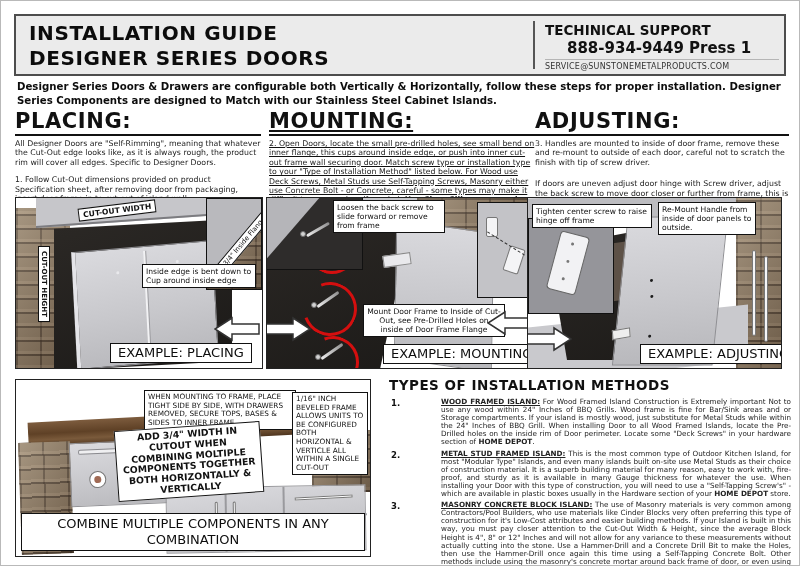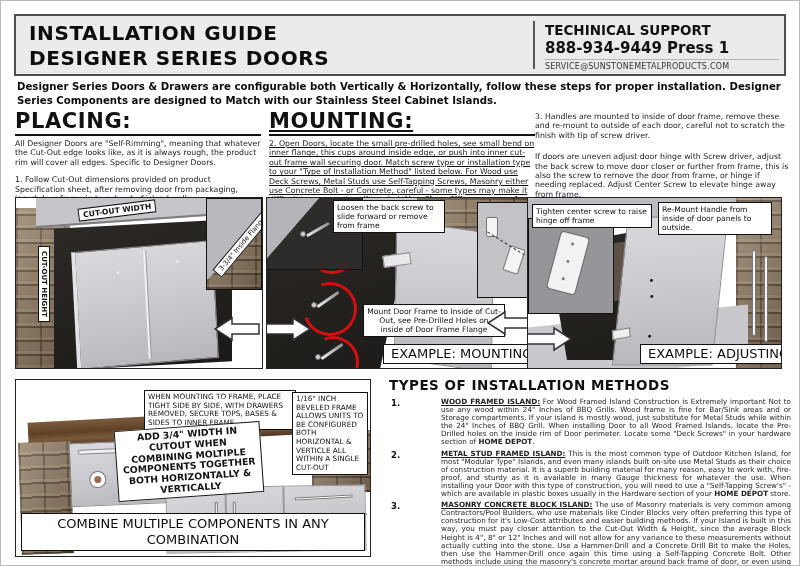--- a/index.html
+++ b/index.html
@@ -5,21 +5,21 @@
   html,body{margin:0;padding:0;background:#fff;}
   .page{position:relative;width:800px;height:566px;background:#fff;overflow:hidden;
         font-family:"DejaVu Sans","Liberation Sans",sans-serif;color:#111;
         border:1px solid #b9b9b9;box-sizing:border-box;}
   
   .hdr{position:absolute;left:13px;top:13px;width:772px;height:62px;background:#ebebeb;border:2px solid #4d4d4d;box-sizing:border-box;}
   .hdr-title{position:absolute;left:13px;top:5px;font-size:20px;font-weight:bold;line-height:25px;letter-spacing:.6px;color:#0c0c0c;white-space:nowrap;}
   .hdr-divider{position:absolute;left:517px;top:5px;bottom:5px;width:2px;background:#555;}
   .support{position:absolute;left:529px;top:6px;width:234px;}
   .support-l1{font-weight:bold;font-size:13.5px;line-height:17px;white-space:nowrap;}
-  .support-l2{font-weight:bold;font-size:15px;line-height:18px;white-space:nowrap;}
+  .support-l2{font-weight:bold;font-size:15px;line-height:18px;white-space:nowrap;margin-left:22px;}
   .support-email{font-size:8px;color:#333;border-top:1px solid #b5b5b5;margin-top:2px;padding-top:2px;letter-spacing:.2px;white-space:nowrap;}
   
   .intro{position:absolute;left:16px;top:79px;width:772px;font-size:10.2px;font-weight:bold;line-height:13.5px;color:#0d0d0d;}
   
   .col{position:absolute;top:108px;}
   #col-placing{left:14px;width:246px;}
   #col-mounting{left:268px;width:266px;text-decoration:underline;}
   #col-adjusting{left:534px;width:254px;}
   .colhead{font-size:21px;font-weight:bold;margin:0;letter-spacing:.6px;border-bottom:2.5px solid #111;padding-bottom:1px;line-height:24px;}
   .colbody{font-size:7.8px;line-height:9.4px;color:#222;padding-top:3px;}
@@ -88,20 +88,21 @@
       <p>1. Follow Cut-Out dimensions provided on product Specification sheet, after removing door from packaging, insert door frame in to cut-out of island wall.</p>
     </div>
   </div>
   <div class="col" id="col-mounting">
     <h2 class="colhead">MOUNTING:</h2>
     <div class="colbody">
       <p><span>2. Open Doors, locate the small pre-drilled holes, see small bend on inner flange, this cups around inside edge, or push into inner cut-out frame wall securing door. Match screw type or installation type to your "Type of Installation Method" listed below. For Wood use Deck Screws, Metal Studs use Self-Tapping Screws, Masonry either use Concrete Bolt - or Concrete, careful - some types may make it difficult to remove door if needed. </span><span class="b">Use Clear Silicone around outside edge of door frame to seal against water moisture and rain.</span></p>
     </div>
   </div>
   <div class="col" id="col-adjusting">
+    <h2 class="colhead">ADJUSTING:</h2>
     <div class="colbody">
       <p style="margin-bottom:12px">3. Handles are mounted to inside of door frame, remove these and re-mount to outside of each door, careful not to scratch the finish with tip of screw driver.</p>
       <p style="margin-bottom:0">If doors are uneven adjust door hinge with Screw driver, adjust the back screw to move door closer or further from frame, this is also the screw to remove the door from frame, or hinge if needing replaced. Adjust Center Screw to elevate hinge away from frame.</p>
     </div>
   </div>
 
   <div class="panel" id="panel-placing">
     <div class="stone" style="position:absolute;left:0;top:10px;width:54px;height:162px;"></div>
     <div style="position:absolute;left:20px;top:-4px;width:230px;height:32px;background:#c6c6ca;border-bottom:2px solid #7c7c80;transform:skewY(-4deg);transform-origin:left;"></div>
     <div class="dark" style="position:absolute;left:38px;top:26px;width:178px;height:142px;transform:skewY(-3deg);"></div>
@@ -110,23 +111,25 @@
       <div class="hole" style="left:40px;top:22px;background:#e9e9ec;"></div>
       <div class="hole" style="left:100px;top:16px;background:#e9e9ec;"></div>
     </div>
     <div style="position:absolute;right:0;top:0;width:56px;height:92px;border:1px solid #111;overflow:hidden;box-sizing:border-box;">
       <div class="stone" style="position:absolute;inset:0;"></div>
       <div style="position:absolute;inset:0;background:#b9b9bd;clip-path:polygon(0 0,100% 0,100% 30%,0 90%);"></div>
       <div class="tag" style="left:-8px;top:30px;transform:rotate(-50deg);font-size:6.8px;font-weight:normal;">3-3/4" Inside Flange Depth</div>
     </div>
     <div class="tag" style="left:62px;top:6px;transform:rotate(-7deg);">CUT-OUT WIDTH</div>
     <div class="tag vert" style="left:22px;top:48px;font-size:7px;">CUT-OUT HEIGHT</div>
+    <div class="callout" style="left:126px;top:66px;width:114px;">Inside edge is bent down to Cup around inside edge</div>
     <svg class="arrow" style="right:2px;top:118px;" width="46" height="26" viewBox="0 0 46 26">
         <path d="M45 8 L18 8 L18 2 L1 13 L18 24 L18 18 L45 18 Z" fill="#ffffff" stroke="#333" stroke-width="1.5"></path>
       </svg>
+    <div class="example" style="left:94px;bottom:5px;">EXAMPLE: PLACING</div>
   </div>
 
   <div class="panel" id="panel-mounting">
     <div style="position:absolute;left:0;top:-4px;width:266px;height:30px;background:#c6c6ca;transform:skewY(-2deg);"></div>
     <div class="stone" style="position:absolute;left:150px;top:0;width:116px;height:58px;"></div>
     <div class="dark" style="position:absolute;left:0;top:14px;width:182px;height:158px;clip-path:polygon(0 0,78% 14%,62% 100%,0 100%);"></div>
     <div class="metal" style="position:absolute;left:128px;top:28px;width:98px;height:140px;transform:skewY(7deg) rotate(1deg);"></div>
     <div style="position:absolute;left:116px;top:56px;width:28px;height:12px;background:#e9e9ec;border:1px solid #888;transform:rotate(-8deg);box-sizing:border-box;"></div>
     <div class="screw-rod" style="left:54px;top:42px;transform:rotate(-35deg);"></div>
     <div class="screw-head" style="left:50px;top:46px;"></div>
@@ -174,21 +177,21 @@
     <div style="position:absolute;left:224px;top:52px;width:4px;height:86px;background:#f5f5f7;border:1px solid #777;border-radius:2px;box-sizing:border-box;"></div>
     <div style="position:absolute;left:236px;top:58px;width:4px;height:86px;background:#f5f5f7;border:1px solid #777;border-radius:2px;box-sizing:border-box;"></div>
     <div style="position:absolute;left:0;top:20px;width:86px;height:96px;background:#95959a;border:1.5px solid #111;box-sizing:border-box;overflow:hidden;">
       <div style="position:absolute;left:24px;top:14px;width:30px;height:60px;background:#f2f2f4;border:1px solid #666;border-radius:4px;box-sizing:border-box;transform:rotate(15deg);">
         <div class="hole" style="left:12px;top:8px;background:#777;"></div>
         <div class="hole" style="left:12px;top:26px;background:#777;"></div>
         <div class="hole" style="left:12px;top:44px;background:#777;"></div>
       </div>
     </div>
     <div class="callout" style="left:4px;top:6px;width:120px;">Tighten center screw to raise hinge off frame</div>
-    <div class="callout" style="left:130px;top:4px;width:114px;">Re-Mount Handle from inside of door panels to outside.</div>
+    <div class="callout" style="left:130px;top:4px;width:98px;">Re-Mount Handle from inside of door panels to outside.</div>
     <svg class="arrow" style="left:-2px;top:128px;" width="46" height="26" viewBox="0 0 46 26">
         <path d="M1 8 L28 8 L28 2 L45 13 L28 24 L28 18 L1 18 Z" fill="#ffffff" stroke="#333" stroke-width="1.5"></path>
       </svg>
     <div class="example" style="left:112px;bottom:4px;">EXAMPLE: ADJUSTING</div>
   </div>
 
   <div class="combine">
     <div class="wood" style="position:absolute;left:12px;top:34px;width:332px;height:26px;transform:rotate(-3deg);"></div>
     <div class="stone" style="position:absolute;left:4px;top:62px;width:52px;height:112px;transform:rotate(-2deg);"></div>
     <div class="stone" style="position:absolute;left:296px;top:50px;width:58px;height:62px;"></div>

